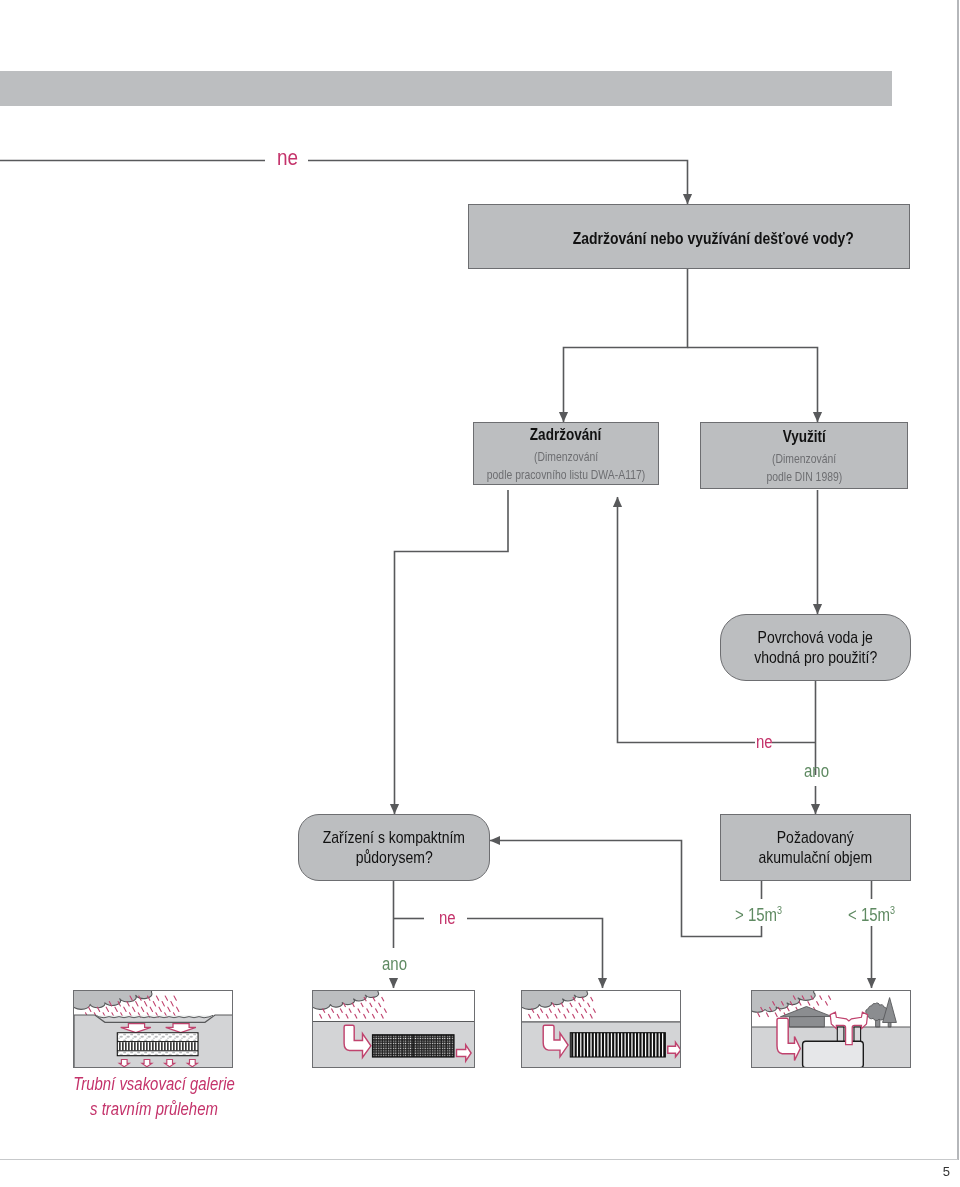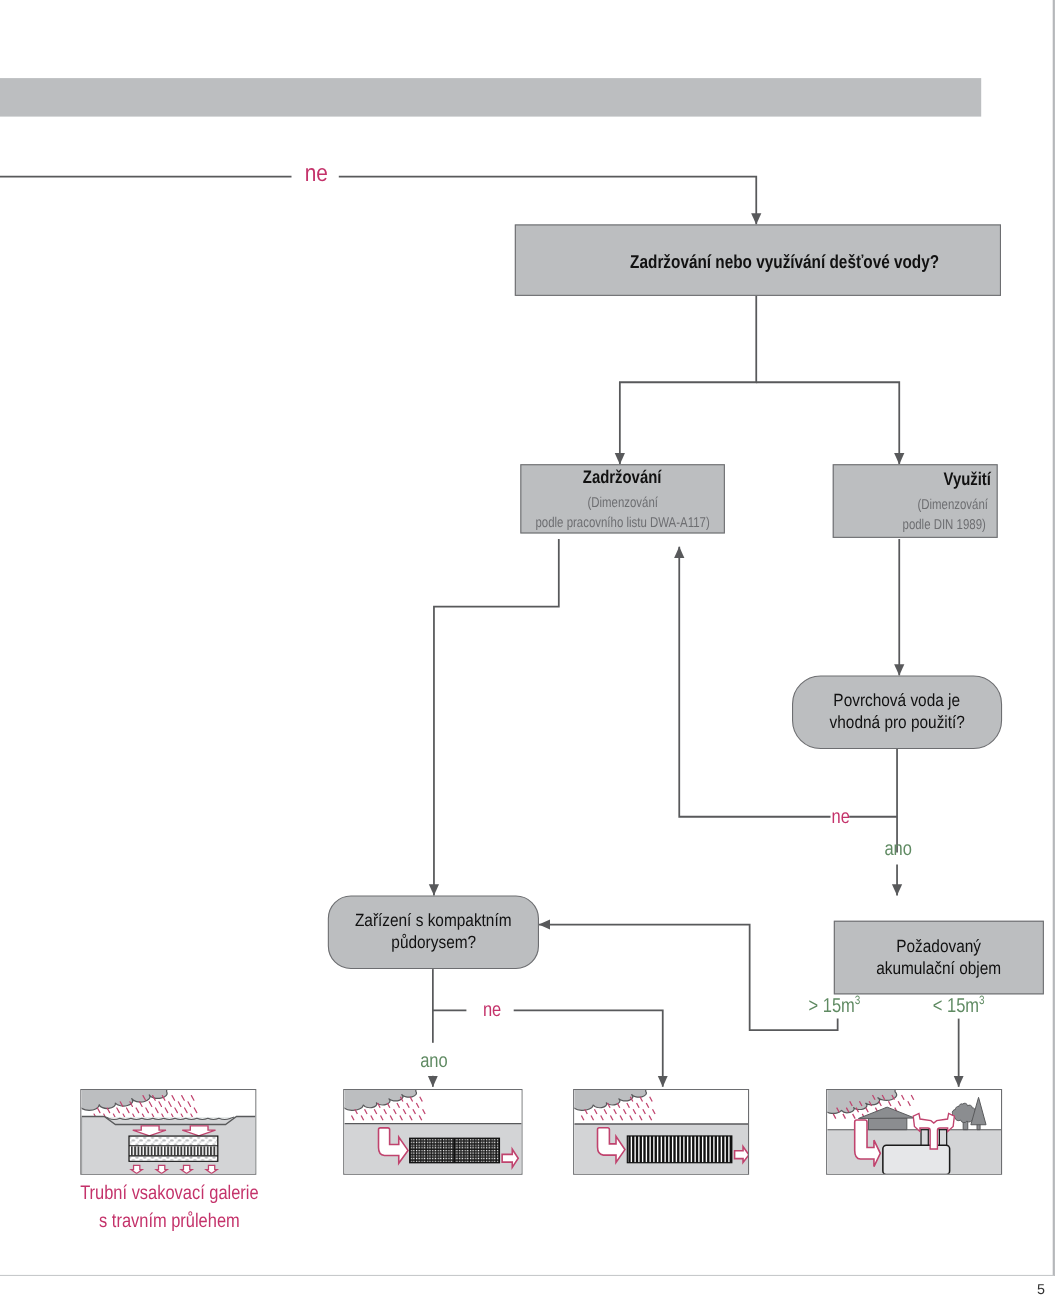--- a/index.html
+++ b/index.html
@@ -16,36 +16,36 @@
   .nbox{position:absolute;background:#bcbec0;border:1px solid #6d6e71;box-sizing:border-box;
         display:flex;flex-direction:column;align-items:center;justify-content:center;}
   .nbox>div{transform:scaleX(0.82);white-space:nowrap;flex:0 0 auto;}
   .nbox .t1{font-weight:bold;color:#111;}
   .nbox .t2{color:#6d6e71;}
   .nbox .t3{color:#111;}
 
   .b1{left:468px;top:204px;width:442px;height:65px;padding-left:48px;}
   .b1 .t1{font-size:17px;margin-top:4px;}
   .b2{left:473px;top:422px;width:186px;height:63px;}
-  .b3{left:757px;top:422px;width:150px;height:67px;align-items:flex-end;}
+  .b3{left:700px;top:422px;width:208px;height:67px;}
   .b2 .t1,.b3 .t1{font-size:16.5px;margin-top:1px;margin-bottom:4px;}
   .b2 .t2,.b3 .t2{font-size:13px;line-height:18px;transform:scaleX(0.80);}
   .b4{left:720px;top:614px;width:191px;height:67px;border-radius:26px;}
   .b5{left:298px;top:814px;width:192px;height:67px;border-radius:21px;}
-  .b6{left:720px;top:837px;width:191px;height:67px;margin-left:38px;}
+  .b6{left:720px;top:814px;width:191px;height:67px;}
   .b4 .t3,.b5 .t3,.b6 .t3{font-size:16.1px;line-height:19.2px;transform:scaleX(0.87);}
 
   .elab{position:absolute;font-size:18.3px;line-height:18.3px;white-space:nowrap;
         transform:scaleX(0.82);transform-origin:0 0;}
   .elab.big{font-size:22px;line-height:22px;transform:scaleX(0.86);}
   .elab.pink{color:#c4326a;}
   .elab.green{color:#5f8a62;}
   .elab sup{font-size:11px;vertical-align:super;}
   .prodframe{position:absolute;border:1px solid #6d6e71;box-sizing:border-box;background:#fff;overflow:hidden;}
-  .pcap{position:absolute;text-align:center;color:#c4326a;font-size:17.9px;line-height:25.2px;}
+  .pcap{position:absolute;text-align:center;color:#c4326a;font-size:17.9px;line-height:25.2px;font-style:italic;}
   .pcap>div{transform:scaleX(0.835);white-space:nowrap;}
   .pnote{color:#6d6e71;font-size:12px;line-height:14px;transform:scaleX(0.94)!important;}
 
   .pageno{position:absolute;right:10px;top:1164px;font-size:13px;color:#333;}
 </style>
 </head>
 <body>
 
 <div id="root">
 

